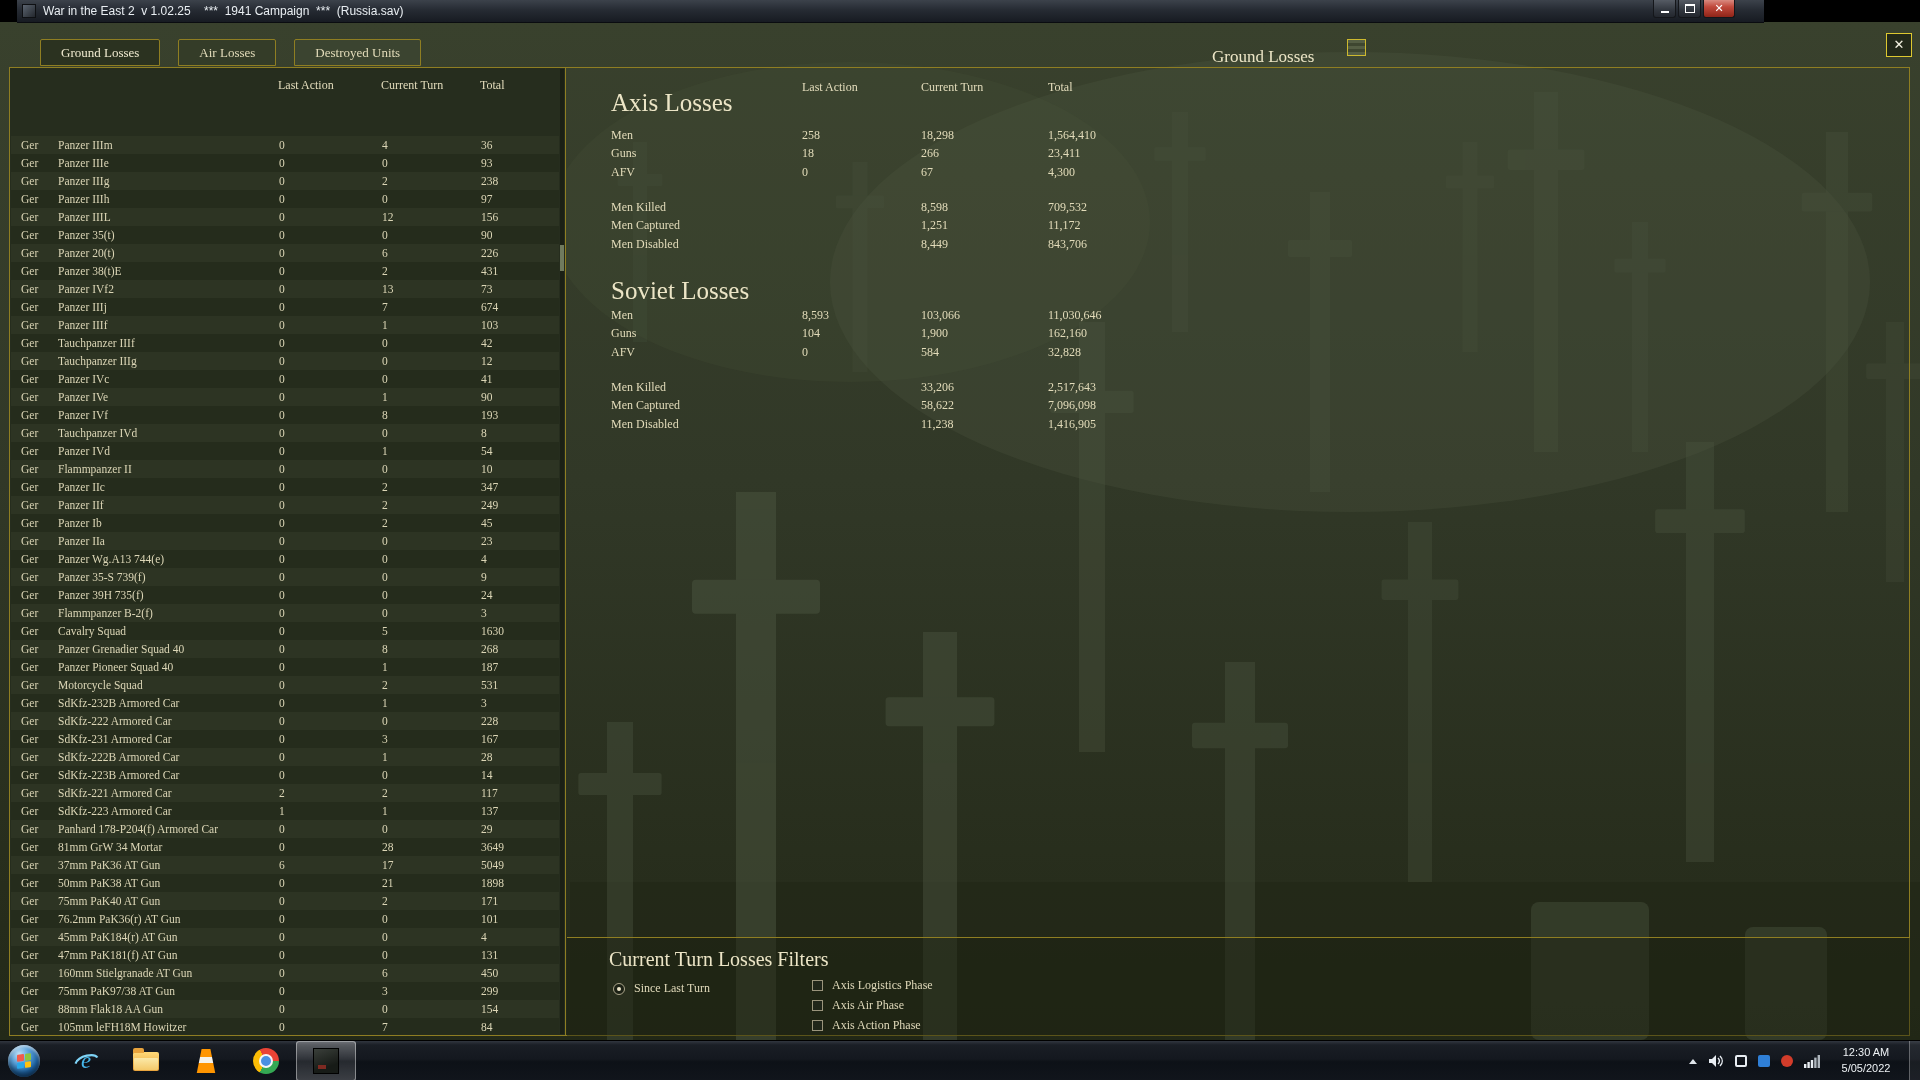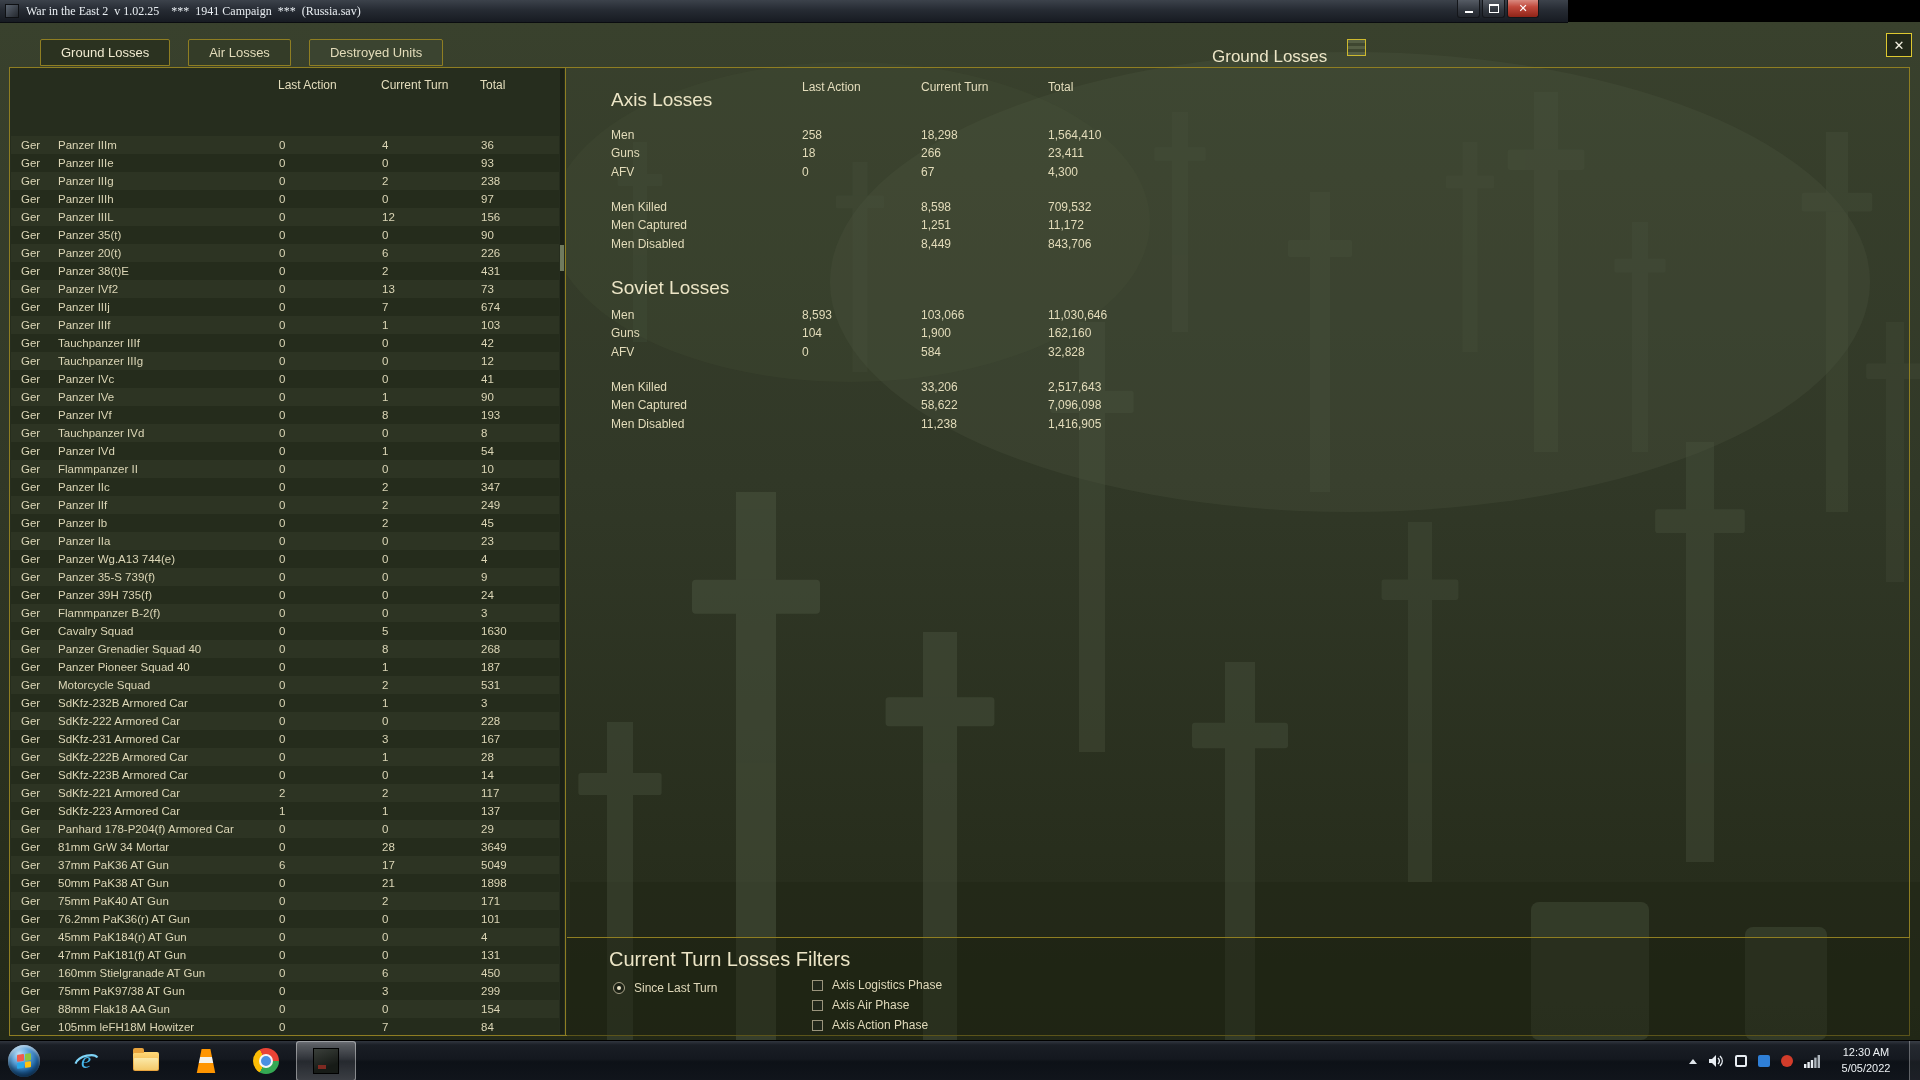--- a/index.html
+++ b/index.html
@@ -1,37 +1,37 @@
 <!DOCTYPE html>
 <html style="--gold: #8f7e22; --gold-bright: #ddc830; --text: #e3dcba; --title-text: #ece5c6;"><head>
 <meta charset="utf-8">
 <style>
   html,body{margin:0;padding:0;background:#000;}
   .screen{position:relative;width:1920px;height:1080px;overflow:hidden;
     font-family:"Liberation Sans","DejaVu Sans",sans-serif;background:#000;}
 
   
-  .titlebar{position:absolute;left:0;top:0;width:1568px;height:22px;
+  .titlebar{position:absolute;left:17px;top:0;width:1747px;height:22px;
     background:linear-gradient(180deg,#3c424b 0%,#262b33 45%,#171b22 100%);
-    border-bottom:1px solid #0a0c10;color:#e9eef2;font-size:12px;z-index:40;font-family:Liberation Serif, serif;}
+    border-bottom:1px solid #0a0c10;color:#e9eef2;font-size:12px;z-index:40;}
   .app-icon{position:absolute;left:5px;top:4px;width:14px;height:14px;
     background:linear-gradient(135deg,#5b6470,#23272d);border:1px solid #0e1013;box-sizing:border-box;}
   .title-text{position:absolute;left:26px;top:4px;white-space:pre;}
   .win-buttons{position:absolute;top:0;right:29px;display:flex;gap:2px;}
   .winbtn{width:21px;height:17px;border:1px solid #14161a;border-top:none;
     border-radius:0 0 3px 3px;background:linear-gradient(#555b64,#31363e 60%,#23272e);
     display:flex;align-items:center;justify-content:center;cursor:pointer;}
   .winbtn.close{width:30px;background:linear-gradient(#d98a80,#c1493c 40%,#8f2418);}
   .glyph-min{width:8px;height:2px;background:#fff;margin-top:6px;}
   .glyph-max{width:8px;height:6px;border:1px solid #fff;border-top:2px solid #fff;}
   .glyph-close{color:#fff;font-size:11px;line-height:1;}
 
   
   .game{position:absolute;left:0;top:22px;width:1920px;height:1018px;overflow:hidden;
-    background:linear-gradient(180deg,#39412d 0%,#313827 45%,#272d1c 85%,#232918 100%);}
+    background:linear-gradient(180deg,#39412d 0%,#313827 45%,#272d1c 85%,#232918 100%);font-family:Liberation Serif, serif;}
   .bg-art{position:absolute;left:0;top:0;width:1920px;height:1018px;}
 
   
   .tabs{position:absolute;left:40px;top:17px;display:flex;gap:18px;z-index:5;}
   .tab{height:25px;line-height:25px;padding:0 20px;border:1px solid var(--gold);
     background:#343c28;color:var(--text);font-size:13px;border-radius:2px 2px 0 0;cursor:pointer;white-space:nowrap;}
   .tab.active{background:#2b3220;color:#f0ead0;}
   .tab:nth-child(3){background:#3b4430;}
 
   .screen-title{position:absolute;left:1212px;top:25px;font-size:17px;color:var(--title-text);z-index:5;}
@@ -56,21 +56,21 @@
   .ucell{position:absolute;top:0;height:18px;line-height:18px;font-size:11.5px;color:#dcd6b6;white-space:nowrap;}
   .c0{left:10px}.c1{left:47px}.c2{left:268px}.c3{left:371px}.c4{left:470px}
   .left-scroll{position:absolute;right:1px;top:1px;width:4px;bottom:1px;background:rgba(0,0,0,.28);}
   .left-scroll .thumb{position:absolute;top:176px;height:26px;width:4px;background:#707a5e;}
 
   
   .summary{position:absolute;left:570px;top:45px;width:680px;height:460px;color:var(--text);z-index:3;}
   .sum-headers{position:absolute;top:13px;left:0;width:100%;height:18px;font-size:12px;}
   .sum-headers span{position:absolute;white-space:nowrap;color:#e5debd;}
   .ch1{left:232px}.ch2{left:351px}.ch3{left:478px}
-  .sum-title{position:absolute;left:41px;font-size:19px;color:var(--title-text);white-space:nowrap;}
+  .sum-title{position:absolute;left:41px;font-size:25px;color:var(--title-text);white-space:nowrap;}
   .t-axis{top:22px}.t-soviet{top:210px}
   .sum-group{position:absolute;left:0;width:100%;}
   .g-axis-main{top:51px}.g-axis-br{top:123px}.g-sov-main{top:231px}.g-sov-br{top:303px}
   .sum-row{position:relative;height:18.4px;font-size:12px;}
   .sum-row span{position:absolute;white-space:nowrap;margin-top:10px;}
   .s-label{left:41px}.s-v1{left:232px}.s-v2{left:351px}.s-v3{left:478px}
 
   
   .filters{position:absolute;left:567px;top:915px;width:1343px;height:99px;z-index:3;
     border-top:1px solid var(--gold);background:rgba(28,33,18,.45);box-sizing:border-box;}

